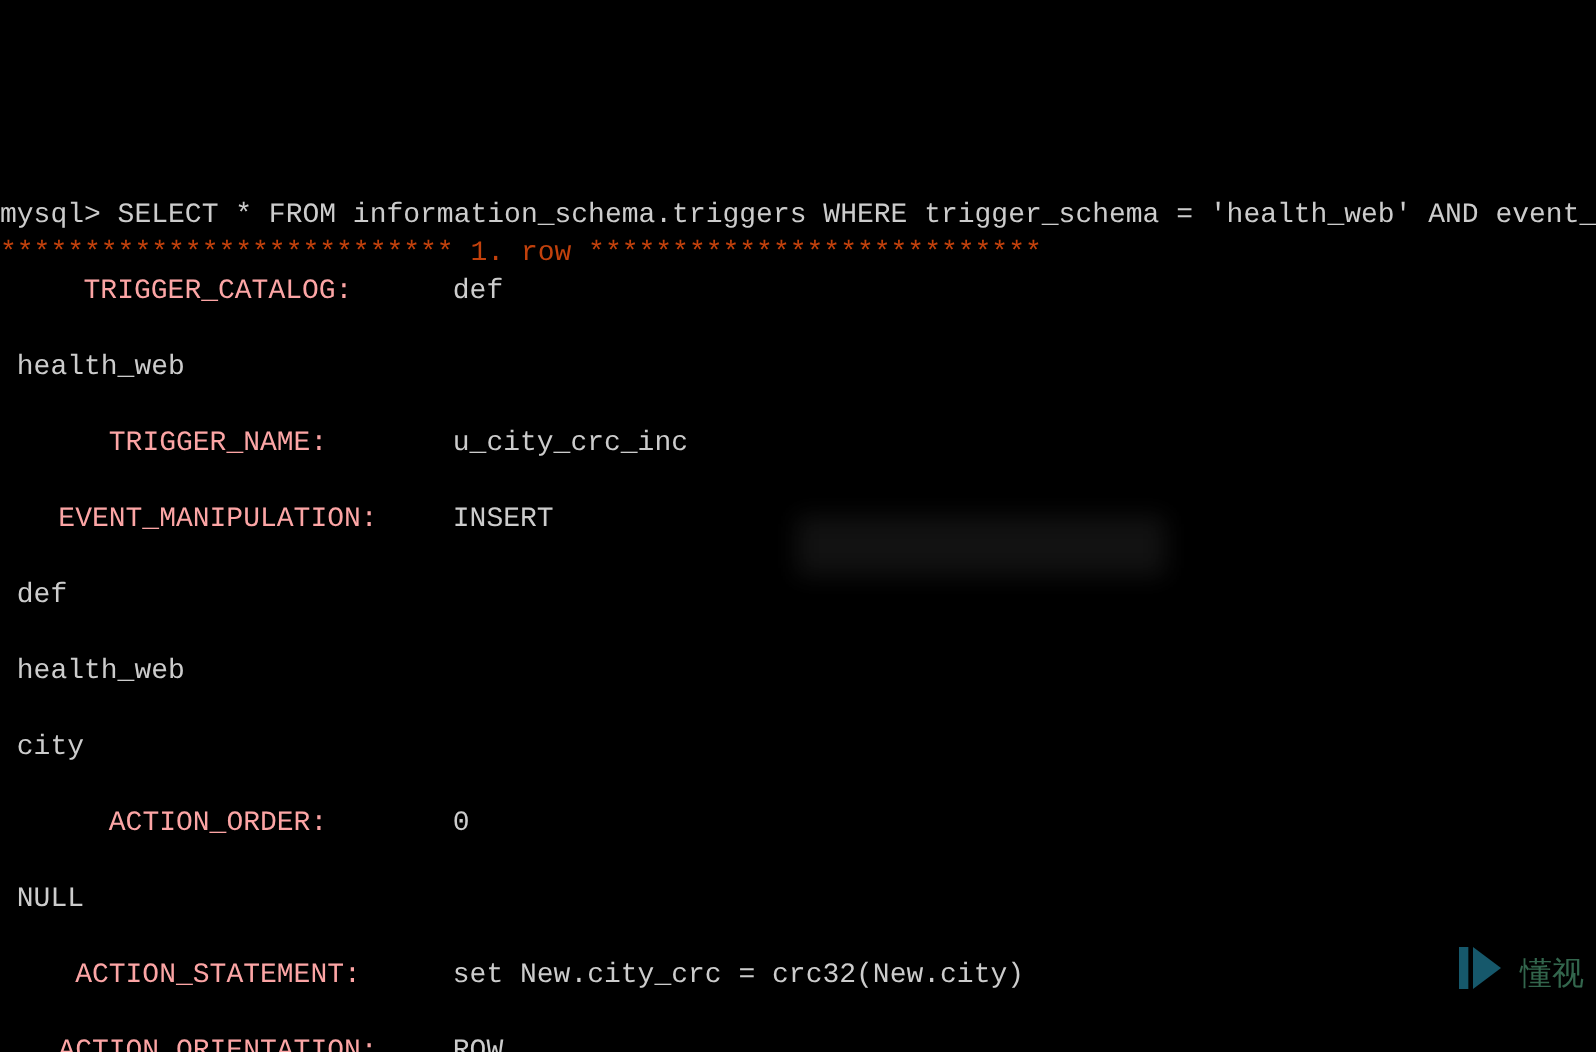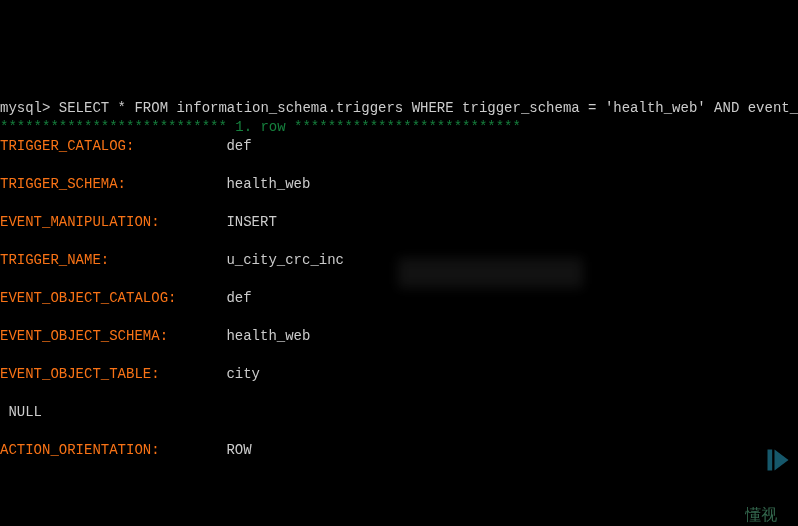--- a/index.html
+++ b/index.html
@@ -9,34 +9,33 @@
       font-family: Consolas, 'Courier New', monospace;
       font-size: 14px;
       line-height: 19px;
       width: 798px;
       height: 526px;
       overflow: hidden;
       white-space: pre;
       padding: 4px 0 0 0;
     }
     .prompt { color: #ccc; }
-    .row { color: #15803d; }
+    .row { color: #c2410c; }
     .kv { display: flex; }
-    .k { display: inline-block; width: 218px; text-align: left; color: #f97316; }
+    .k { display: inline-block; width: 218px; text-align: center; color: #fca5a5; }
     .v { display: inline-block; color: #ccc; padding-left: 1ch; }
     .watermark {
       position: absolute;
       right: 0;
       bottom: 0;
       display: flex;
       align-items: center;
       gap: 6px;
       padding: 2px 6px;
       opacity: 0.5;
-      flex-direction: column;
     }
     .watermark .icon svg { width: 28px; height: 28px; }
     .watermark .txt { font-family: sans-serif; font-size: 16px; color: #6c9; }
     .smudge {
       position: absolute;
       left: 398px;
       top: 258px;
       width: 185px;
       height: 30px;
       background: #1a1a1a;
@@ -46,27 +45,29 @@
   </style>
 </head>
 <body>
 
 
 
 <div>
 <span class="prompt">mysql&gt; SELECT * FROM information_schema.triggers WHERE trigger_schema = 'health_web' AND event_obj</span>
 <span class="row">*************************** 1. row ***************************</span>
 <span class="kv"><span class="k">TRIGGER_CATALOG:</span><span class="v">def</span></span>
-<span class="kv"><span class="k">TRIGGER_SCHEMA:</span><span class="v">health_web</span></span>
+<span class="kv"><span class="v">health_web</span></span>
+<span class="kv"><span class="k">TRIGGER_NAME:</span><span class="v">u_city_crc_inc</span></span>
 <span class="kv"><span class="k">EVENT_MANIPULATION:</span><span class="v">INSERT</span></span>
-<span class="kv"><span class="k">TRIGGER_NAME:</span><span class="v">u_city_crc_inc</span></span>
-<span class="kv"><span class="k">EVENT_OBJECT_CATALOG:</span><span class="v">def</span></span>
-<span class="kv"><span class="k">EVENT_OBJECT_SCHEMA:</span><span class="v">health_web</span></span>
-<span class="kv"><span class="k">EVENT_OBJECT_TABLE:</span><span class="v">city</span></span>
+<span class="kv"><span class="v">def</span></span>
+<span class="kv"><span class="v">health_web</span></span>
+<span class="kv"><span class="v">city</span></span>
+<span class="kv"><span class="k">ACTION_ORDER:</span><span class="v">0</span></span>
 <span class="kv"><span class="v">NULL</span></span>
+<span class="kv"><span class="k">ACTION_STATEMENT:</span><span class="v">set New.city_crc = crc32(New.city)</span></span>
 <span class="kv"><span class="k">ACTION_ORIENTATION:</span><span class="v">ROW</span></span>
 
 
 
 
 
 
 
 
 

